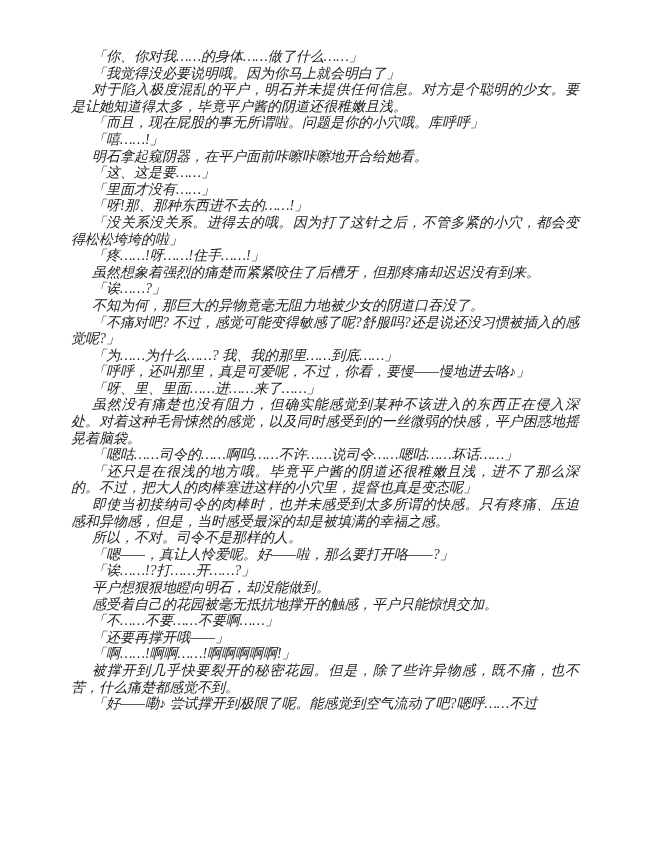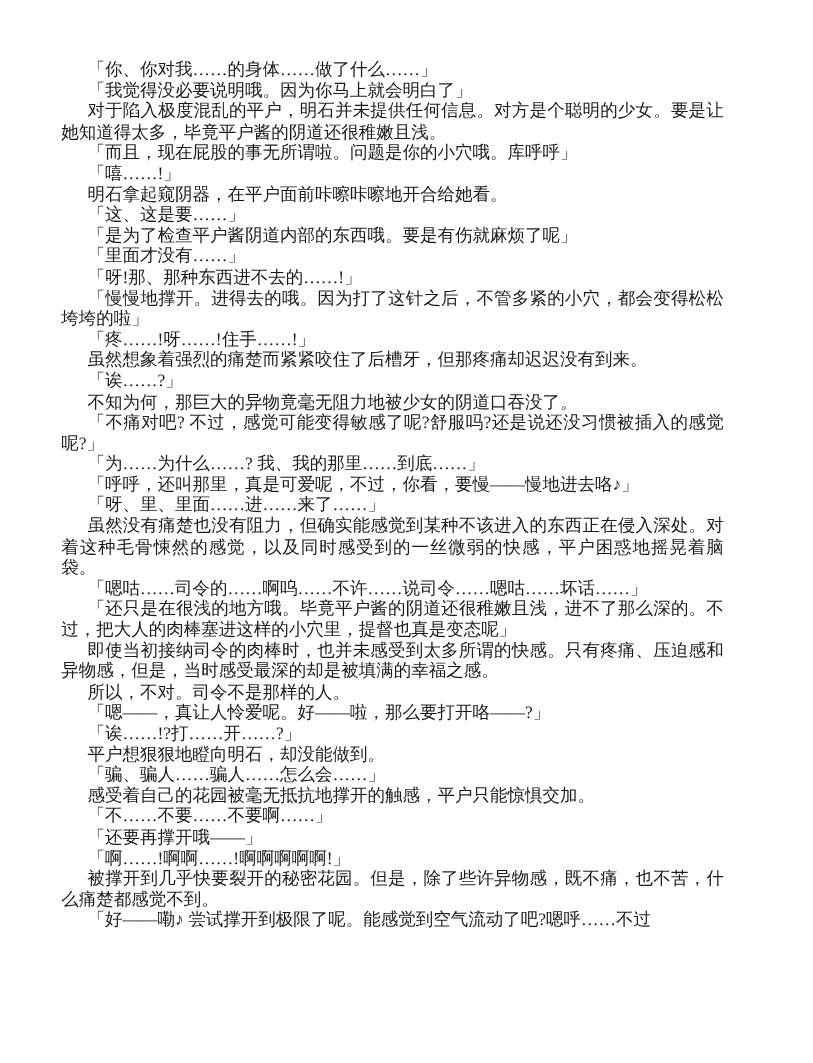--- a/index.html
+++ b/index.html
@@ -13,21 +13,22 @@
     overflow: hidden;
   }
   .page {
     width: 650px;
     height: 850px;
     background: #ffffff;
     box-sizing: border-box;
   }
   .text-block {
     box-sizing: border-box;
-    padding: 49px 71px 0 49px;
+    padding: 49px 71px 0 71px;
+    font-style: italic;
   }
   .para {
     margin: 0;
     padding: 0;
     font-family: "Liberation Serif", "DejaVu Serif", serif;
     font-size: 14px;
     line-height: 16.6px;
     color: #1b1b1b;
     text-align: justify;
     text-indent: 1.5em;
@@ -40,41 +41,39 @@
 
 <div class="page">
   <div class="text-block">
     <p class="para">「你、你对我……的身体……做了什么……」</p>
     <p class="para">「我觉得没必要说明哦。因为你马上就会明白了」</p>
     <p class="para">对于陷入极度混乱的平户，明石并未提供任何信息。对方是个聪明的少女。要是让她知道得太多，毕竟平户酱的阴道还很稚嫩且浅。</p>
     <p class="para">「而且，现在屁股的事无所谓啦。问题是你的小穴哦。库呼呼」</p>
     <p class="para">「嘻……!」</p>
     <p class="para">明石拿起窥阴器，在平户面前咔嚓咔嚓地开合给她看。</p>
     <p class="para">「这、这是要……」</p>
-    <p class="para">「是为了检查平户酱阴道内部的东西哦。要是有伤就麻烦了呢」</p>
     <p class="para">「里面才没有……」</p>
     <p class="para">「呀!那、那种东西进不去的……!」</p>
-    <p class="para">「慢慢地撑开。进得去的哦。因为打了这针之后，不管多紧的小穴，都会变得松松垮垮的啦」</p>
+    <p class="para">「没关系没关系。进得去的哦。因为打了这针之后，不管多紧的小穴，都会变得松松垮垮的啦」</p>
     <p class="para">「疼……!呀……!住手……!」</p>
     <p class="para">虽然想象着强烈的痛楚而紧紧咬住了后槽牙，但那疼痛却迟迟没有到来。</p>
     <p class="para">「诶……?」</p>
     <p class="para">不知为何，那巨大的异物竟毫无阻力地被少女的阴道口吞没了。</p>
     <p class="para">「不痛对吧? 不过，感觉可能变得敏感了呢?舒服吗?还是说还没习惯被插入的感觉呢?」</p>
     <p class="para">「为……为什么……? 我、我的那里……到底……」</p>
     <p class="para">「呼呼，还叫那里，真是可爱呢，不过，你看，要慢——慢地进去咯♪」</p>
     <p class="para">「呀、里、里面……进……来了……」</p>
     <p class="para">虽然没有痛楚也没有阻力，但确实能感觉到某种不该进入的东西正在侵入深处。对着这种毛骨悚然的感觉，以及同时感受到的一丝微弱的快感，平户困惑地摇晃着脑袋。</p>
     <p class="para">「嗯咕……司令的……啊呜……不许……说司令……嗯咕……坏话……」</p>
     <p class="para">「还只是在很浅的地方哦。毕竟平户酱的阴道还很稚嫩且浅，进不了那么深的。不过，把大人的肉棒塞进这样的小穴里，提督也真是变态呢」</p>
     <p class="para">即使当初接纳司令的肉棒时，也并未感受到太多所谓的快感。只有疼痛、压迫感和异物感，但是，当时感受最深的却是被填满的幸福之感。</p>
     <p class="para">所以，不对。司令不是那样的人。</p>
     <p class="para">「嗯——，真让人怜爱呢。好——啦，那么要打开咯——?」</p>
     <p class="para">「诶……!?打……开……?」</p>
     <p class="para">平户想狠狠地瞪向明石，却没能做到。</p>
-    <p class="para">「骗、骗人……骗人……怎么会……」</p>
     <p class="para">感受着自己的花园被毫无抵抗地撑开的触感，平户只能惊惧交加。</p>
     <p class="para">「不……不要……不要啊……」</p>
     <p class="para">「还要再撑开哦——」</p>
     <p class="para">「啊……!啊啊……!啊啊啊啊啊!」</p>
     <p class="para">被撑开到几乎快要裂开的秘密花园。但是，除了些许异物感，既不痛，也不苦，什么痛楚都感觉不到。</p>
     <p class="para">「好——嘞♪ 尝试撑开到极限了呢。能感觉到空气流动了吧?嗯呼……不过</p>
   </div>
 </div>
 
 </body></html>

